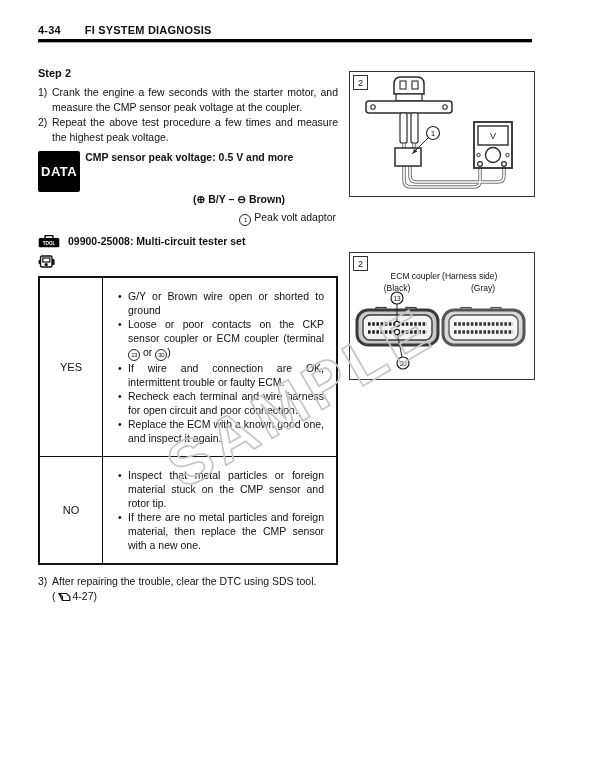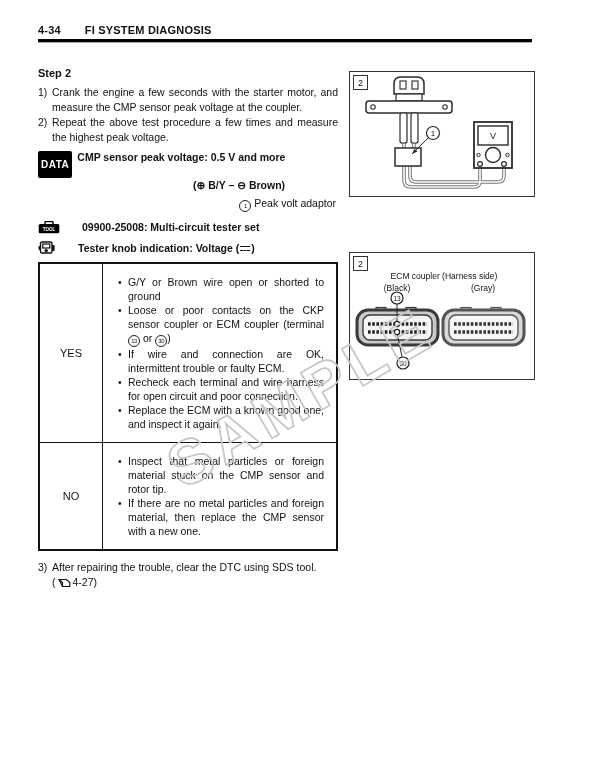--- a/index.html
+++ b/index.html
@@ -13,26 +13,26 @@
 
   
   .left{position:absolute;left:38px;top:66px;width:300px;font-size:10.5px;line-height:15px;}
   .step-head{font-size:11px;font-weight:bold;margin:0 0 4px 0;}
   .numlist{margin:0;padding:0;list-style:none;}
   .numlist li{position:relative;padding-left:14px;text-align:justify;}
   .numlist .n{position:absolute;left:0;top:0;}
 
   .data-block{margin-top:5px;}
   .data-line1{display:flex;align-items:flex-start;gap:5px;font-weight:bold;}
-  .badge{flex:0 0 auto;background:#000;color:#fff;font-size:10px;font-weight:bold;
-         border-radius:2px;padding:6px 3px;letter-spacing:.5px;margin-top:1px;}
+  .badge{flex:0 0 auto;background:#000;color:#fff;font-size:13px;font-weight:bold;
+         border-radius:2px;padding:13px 3px;letter-spacing:.5px;margin-top:1px;}
   .data-line2{font-weight:bold;margin-left:155px;}
   .callout-line{text-align:right;margin:3px 2px 8px 0;}
 
-  .tool-line,.tester-line{display:flex;align-items:center;gap:22px;font-weight:bold;margin-bottom:6px;}
+  .tool-line,.tester-line{display:flex;align-items:center;gap:8px;font-weight:bold;margin-bottom:6px;}
   .question{margin:14px 0 8px 14px;}
 
   
   .circ{display:inline-flex;align-items:center;justify-content:center;
         width:10px;height:10px;border:1px solid #222;border-radius:50%;
         font-size:6px;line-height:1;letter-spacing:-.5px;vertical-align:-1px;
         font-weight:normal;}
 
   
   .dc{display:inline-block;width:12px;height:9px;position:relative;vertical-align:-1px;}
@@ -119,21 +119,20 @@
     </div>
 
     <div class="tester-line">
       <svg width="18" height="15" viewBox="0 0 18 15">
         <rect x="2.5" y="1" width="11.5" height="11" rx="1.5" fill="none" stroke="#111" stroke-width="1.4"></rect>
         <rect x="4.8" y="3" width="7" height="4" fill="none" stroke="#111" stroke-width="1.2"></rect>
         <circle cx="8.2" cy="9.6" r="1.7" fill="#111"></circle>
         <rect x="14" y="4" width="2.6" height="6" rx="1" fill="#111"></rect>
         <rect x="0.5" y="5" width="2" height="4" rx="1" fill="#111"></rect>
       </svg>
-      <span><span>Tester knob indication: Voltage (</span><span class="dc"></span><span>)</span></span>
     </div>
 
 
     <table class="result">
       <tbody>
           <tr>
         <td class="lbl">YES</td>
         <td class="body">
           <ul class="blist">
             <li><span>G/Y or Brown wire open or shorted to ground</span></li>

